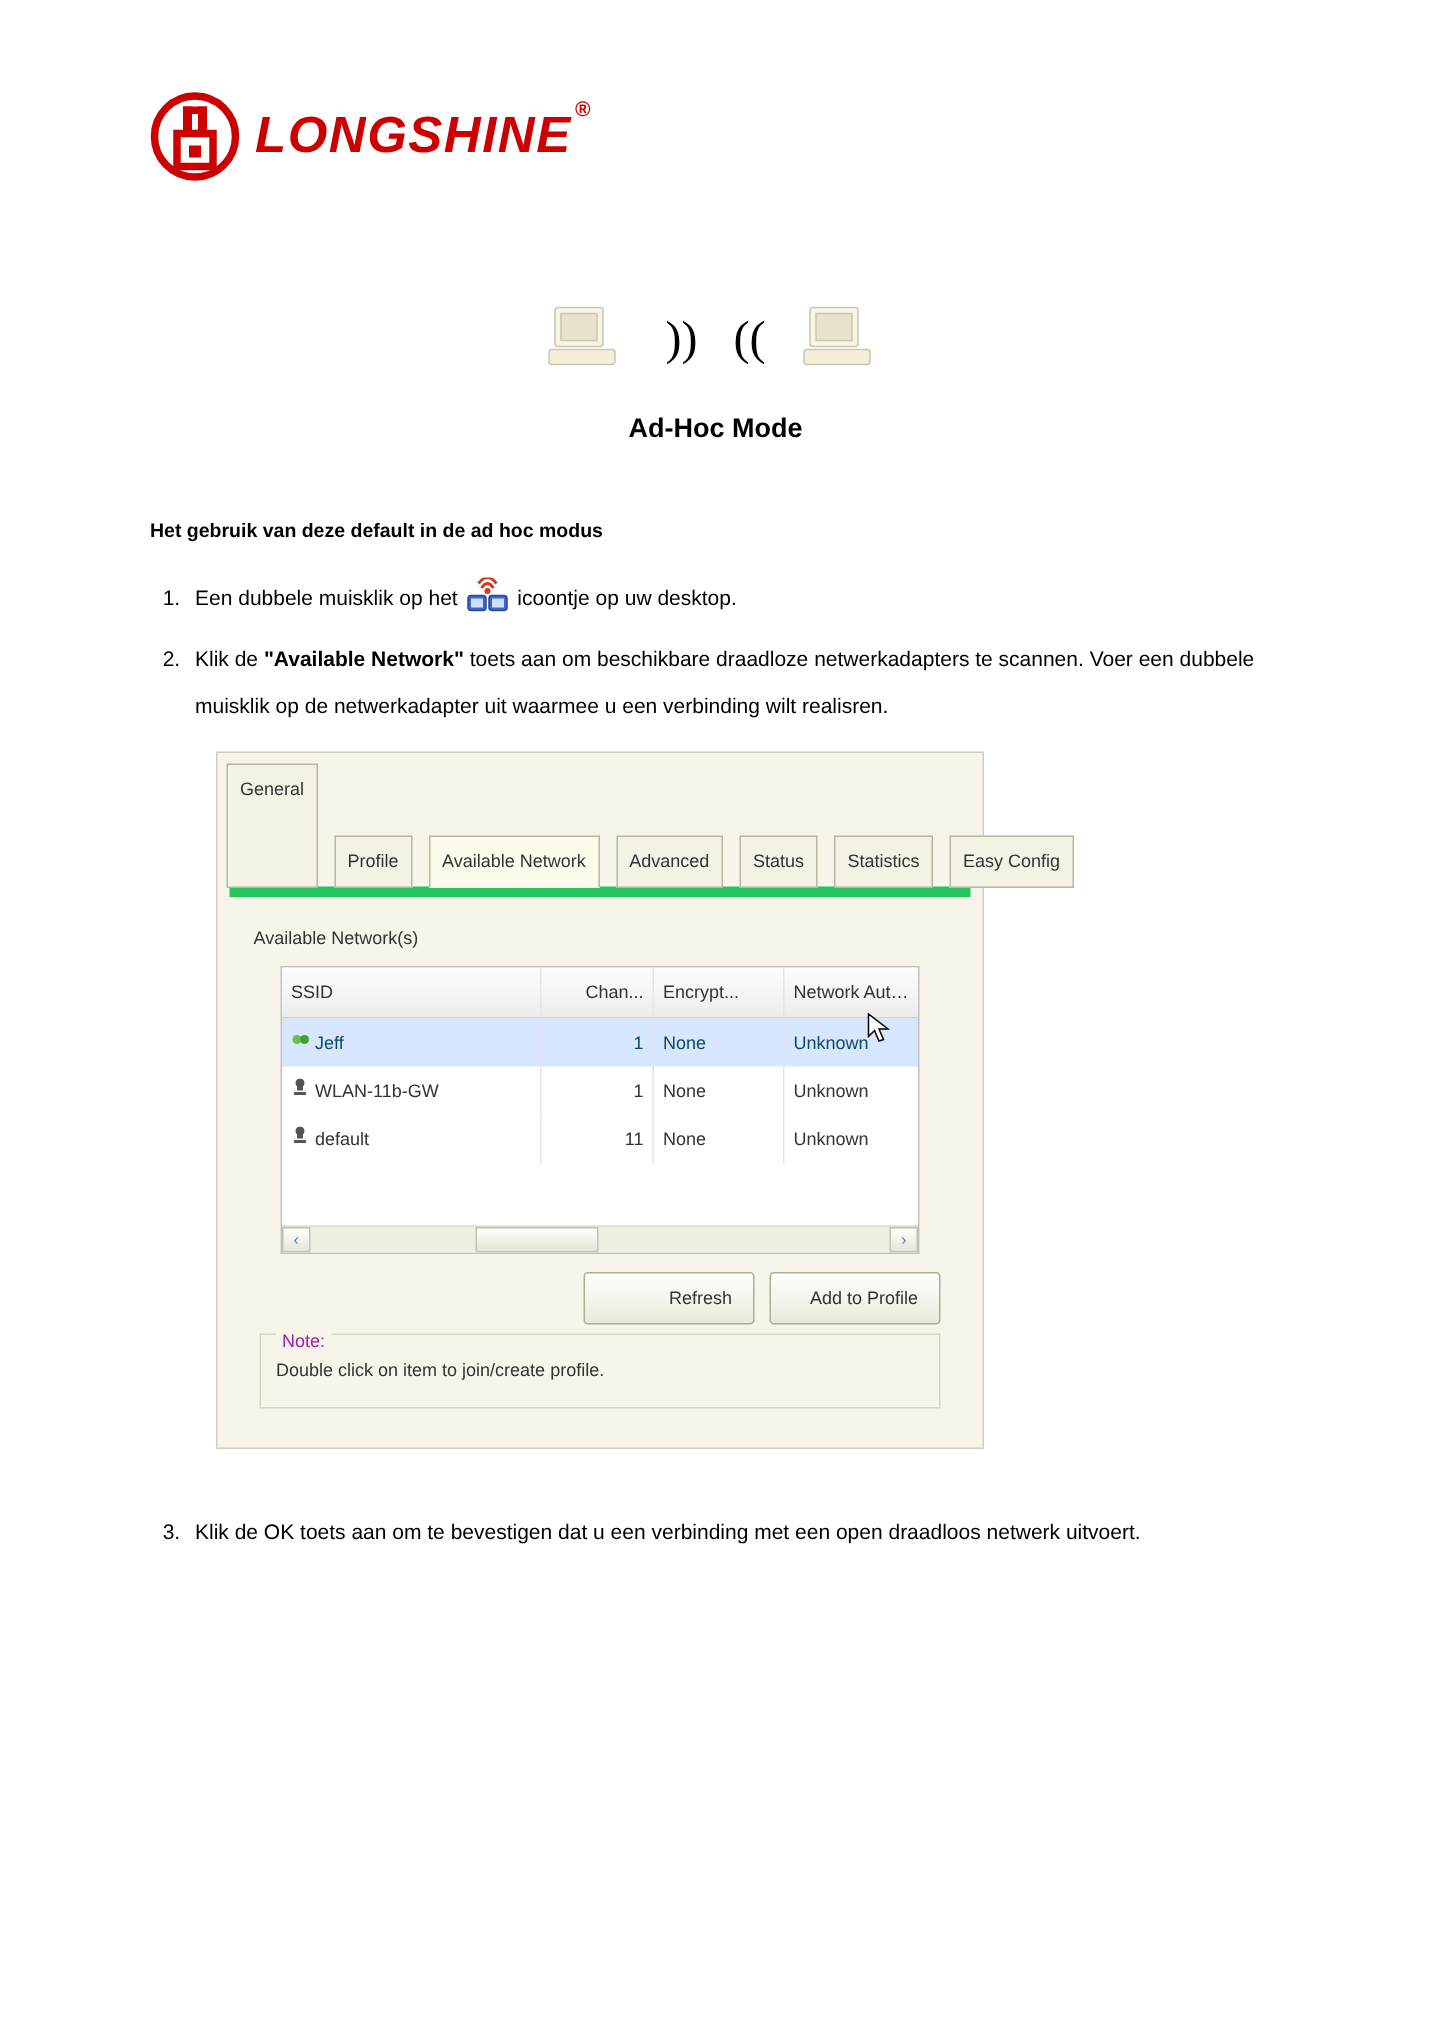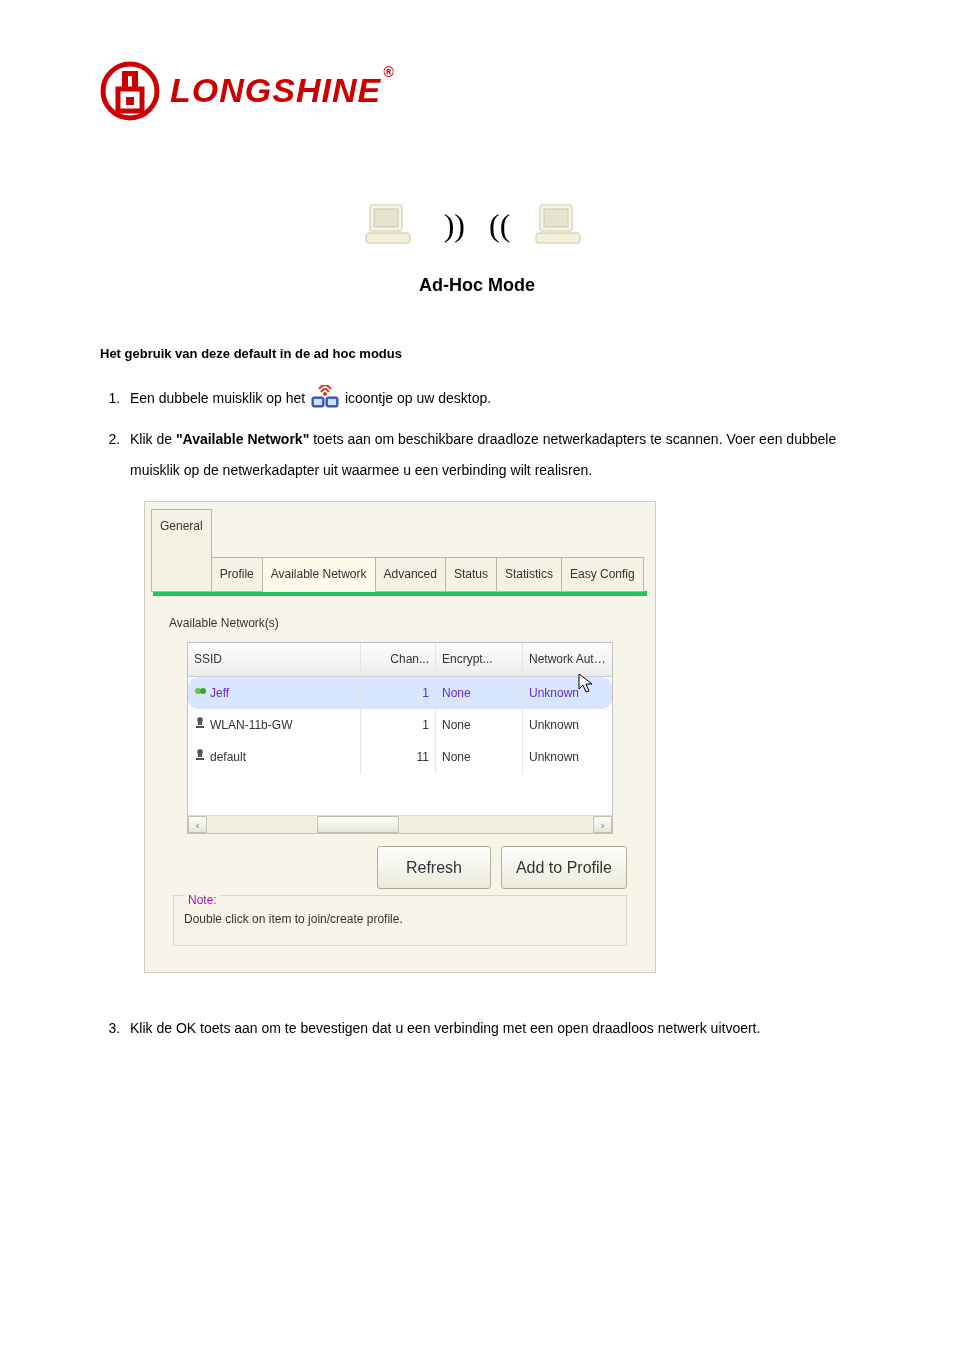--- a/index.html
+++ b/index.html
@@ -97,42 +97,42 @@
     margin: 16px 0 40px 14px;
     font-family: Tahoma, Arial, sans-serif;
     font-size: 12px;
     color: #333;
     padding-bottom: 18px;
     position: relative;
   }
   .tabrow {
     display: flex;
     padding: 6px 14px 0 6px;
-    gap: 0;
+    gap: 12px;
     text-align: center;
   }
   .tab {
     border: 1px solid #b9b79f;
     padding: 3px 8px;
     background: #f4f2e4;
     position: relative;
     top: 1px;
     font-size: 12px;
     white-space: nowrap;
   }
   .tab.active {
     background: #fcfae9;
     border-bottom-color: #fcfae9;
     z-index: 2;
   }
   .tab + .tab { margin-left: -1px; margin-top: 48px; }
 
   .panel-inner {
     margin: 0 8px;
-    border-top: 5px solid #22c55e;
+    border-top: 7px solid #22c55e;
     padding: 14px 8px 8px;
     background: #f7f5ea;
   }
   .panel-label {
     font-size: 12px;
     margin: 0 0 6px 8px;
   }
 
   .listview {
     margin: 0 26px;
@@ -155,21 +155,21 @@
     text-overflow: ellipsis;
     white-space: nowrap;
   }
   .lv-head .col:last-child, .lv-row .col:last-child { border-right: none; }
   .col-ssid   { flex: 0 0 160px; display:flex; align-items:center; gap:4px;}
   .col-chan   { flex: 0 0 62px; text-align: right;}
   .col-enc    { flex: 0 0 74px;}
   .col-auth   { flex: 1; }
   .lv-body { }
   .lv-row { display: flex; font-size: 12px; }
-  .lv-row.sel { background: #d6e7ff; color: #6d28d9; border-radius: 10px; }
+  .lv-row.sel { background: #d6e7ff; color: #0c4a6e; }
   .row-icon { width: 12px; height: 12px; flex-shrink: 0; }
 
   
   .hscroll {
     position: absolute;
     left: 0; right: 0; bottom: 0;
     height: 17px;
     background: #f1efe2;
     border-top: 1px solid #dcdccc;
     display: flex;
@@ -190,24 +190,24 @@
   .button-row {
     display: flex;
     justify-content: flex-end;
     gap: 10px;
     margin: 12px 12px 6px;
   }
   .winbtn {
     border: 1px solid #aeae94;
     background: linear-gradient(#fefefe,#eceadb);
     padding: 3px 14px;
-    font-size: 16px;
+    font-size: 12px;
     border-radius: 3px;
     min-width: 84px;
-    text-align: center;
+    text-align: right;
   }
 
   .note-box {
     margin: 6px 12px 0;
     border: 1px solid #d8d6c4;
     padding: 10px 10px 12px;
     position: relative;
     font-size: 12px;
   }
   .note-box .legend {

